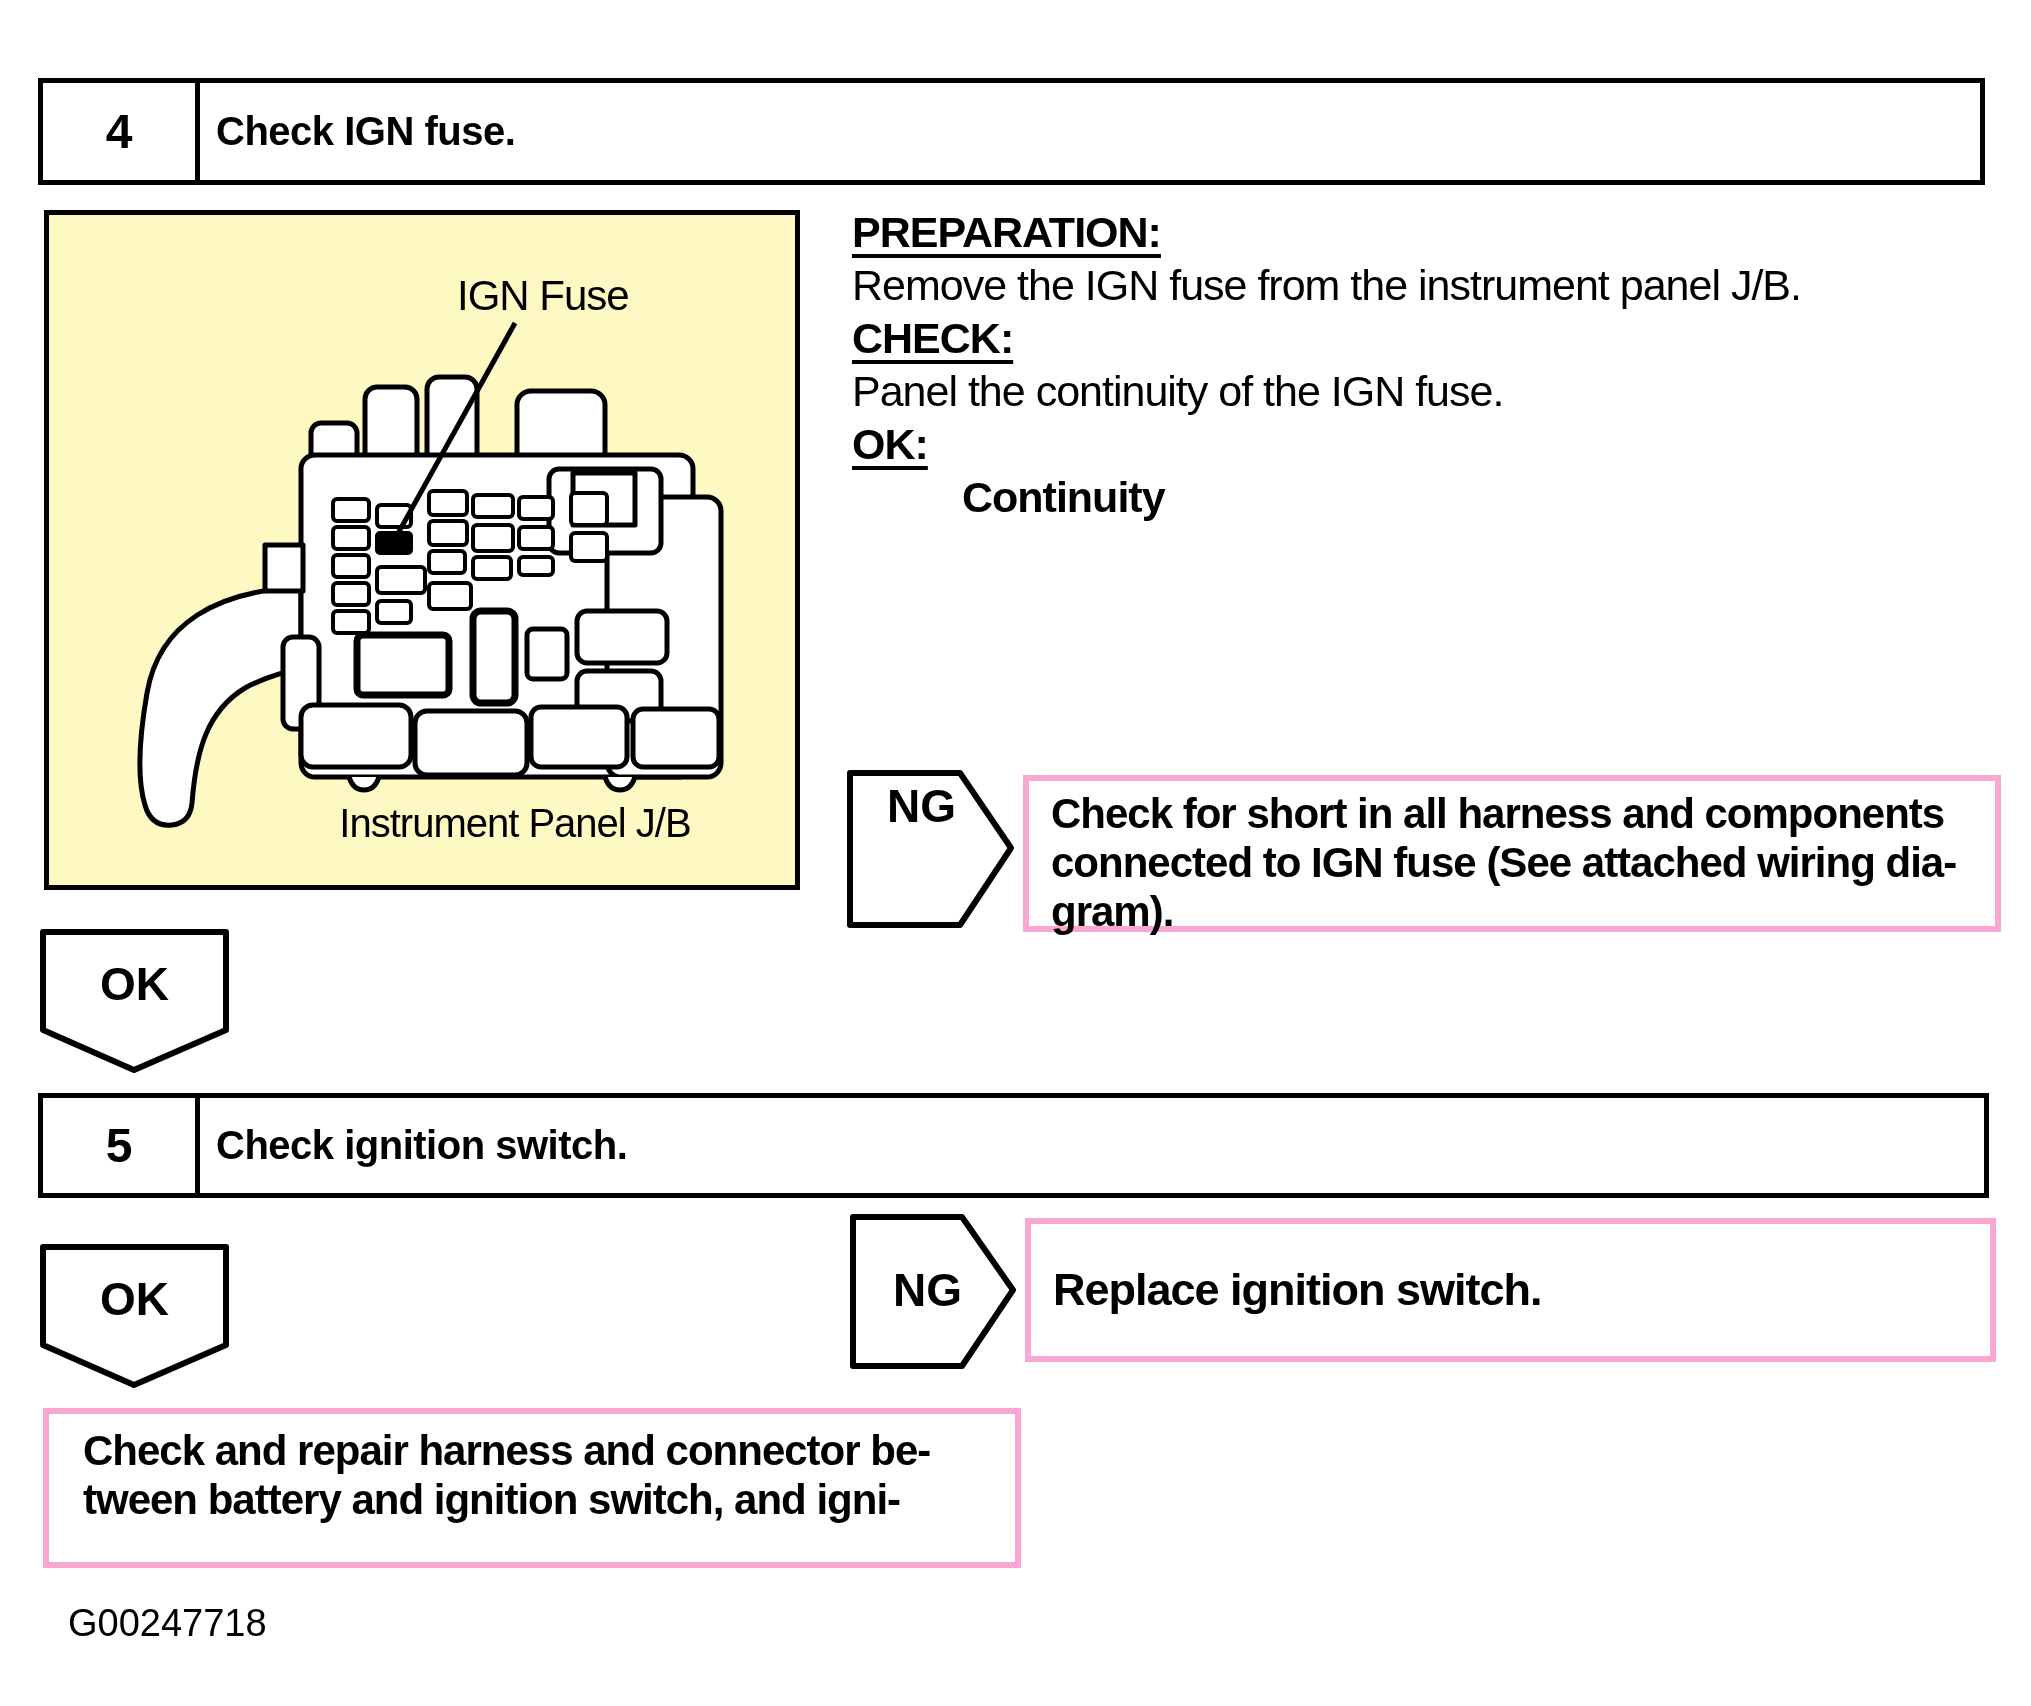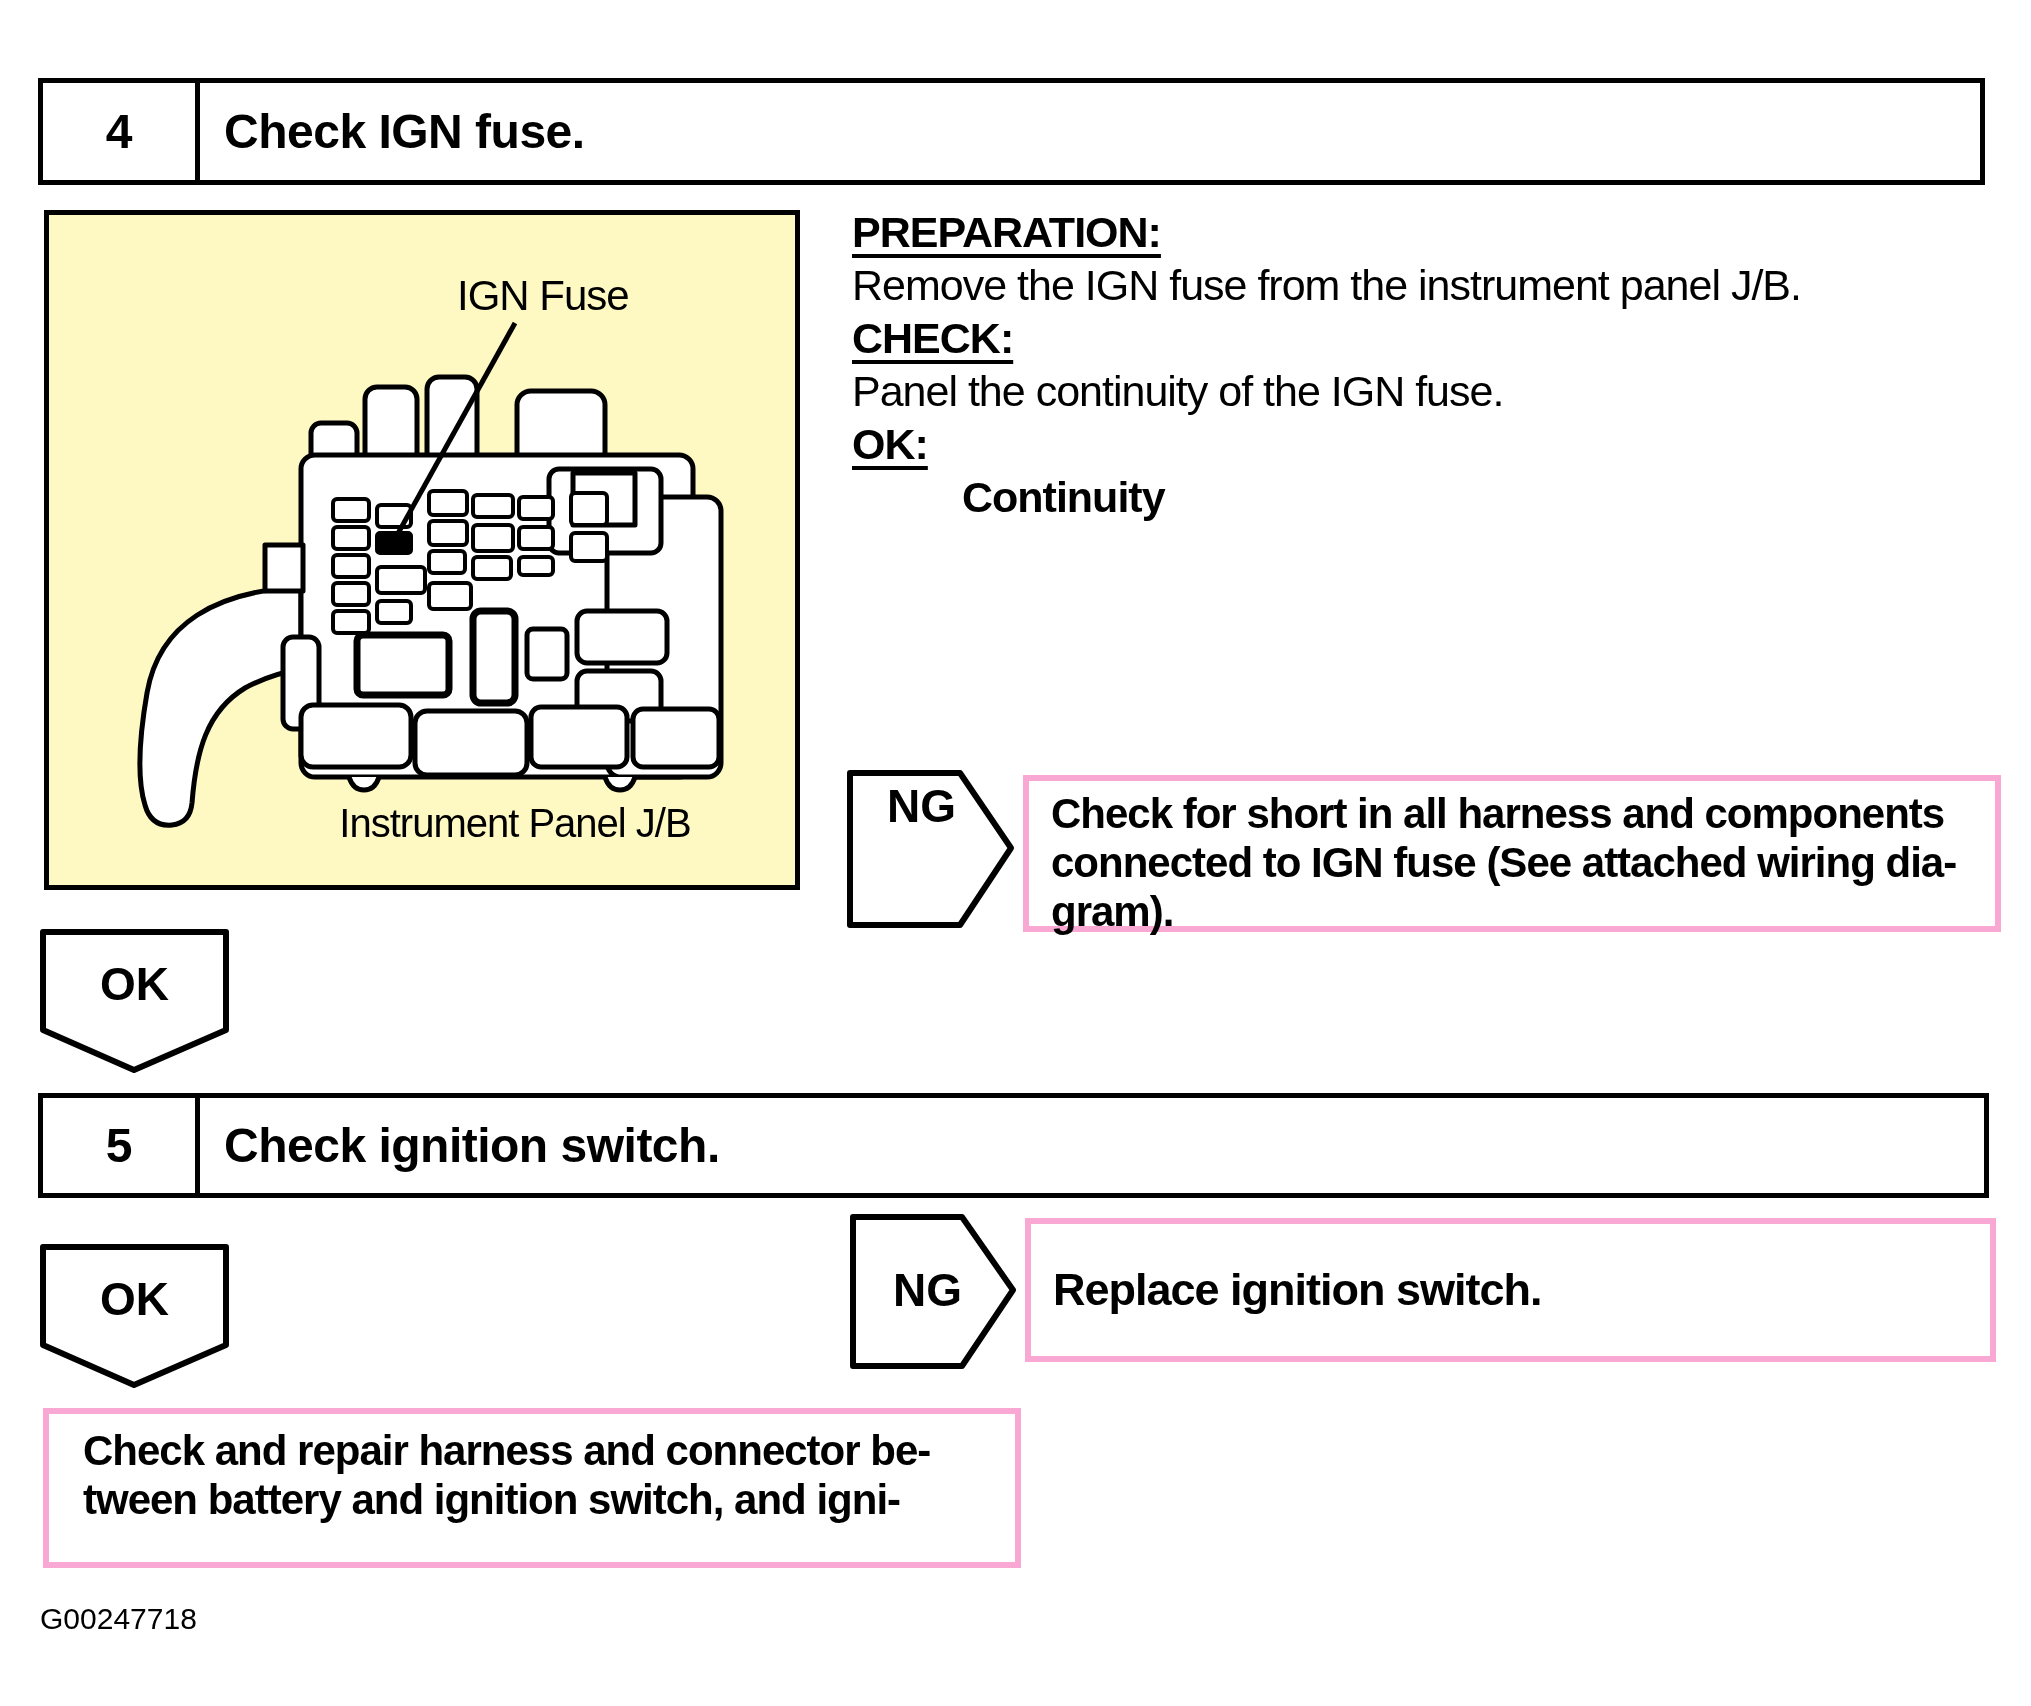--- a/index.html
+++ b/index.html
@@ -19,22 +19,22 @@
     background:#fff;
   }
   .step-num{
     width:152px;flex:0 0 152px;
     border-right:5px solid #000;
     display:flex;align-items:center;justify-content:center;
     font-weight:bold;font-size:48px;
   }
   .step-title{
     display:flex;align-items:center;
-    padding-left:24px;
-    font-weight:bold;font-size:48px;letter-spacing:-0.5px;
+    padding-left:16px;
+    font-weight:bold;font-size:40px;letter-spacing:-0.5px;
     white-space:nowrap;
   }
   
   .illus-box{
     border:5px solid #000;background:#fef9c3;
   }
   
   .instr{font-size:43px;letter-spacing:-1px;}
   .instr .line{line-height:53px;white-space:nowrap;}
   .instr .hd{
@@ -46,21 +46,21 @@
   .instr .indent{margin-left:110px;font-weight:bold;}
   
   .result-box{
     border:6px solid #f9a8d4;background:#fff;
     font-weight:bold;font-size:42px;letter-spacing:-1px;
   }
   .result-box .line{line-height:49px;white-space:nowrap;}
   .pad-box{padding:8px 14px 0 22px;}
   .center-box{display:flex;align-items:center;padding-left:22px;font-size:45px;}
   
-  .fig-id{font-size:30px;letter-spacing:0;}
+  .fig-id{font-size:38px;letter-spacing:0;margin-left:28px;}
   svg text{font-family:"Liberation Sans", sans-serif;}
 </style>
 </head>
 <body>
 
 <div id="canvas">
 
   <div class="abs step-header" style="left:38px;top:78px;width:1937px;height:97px;">
     <div class="step-num">4</div>
     <div class="step-title">Check IGN fuse.</div>

